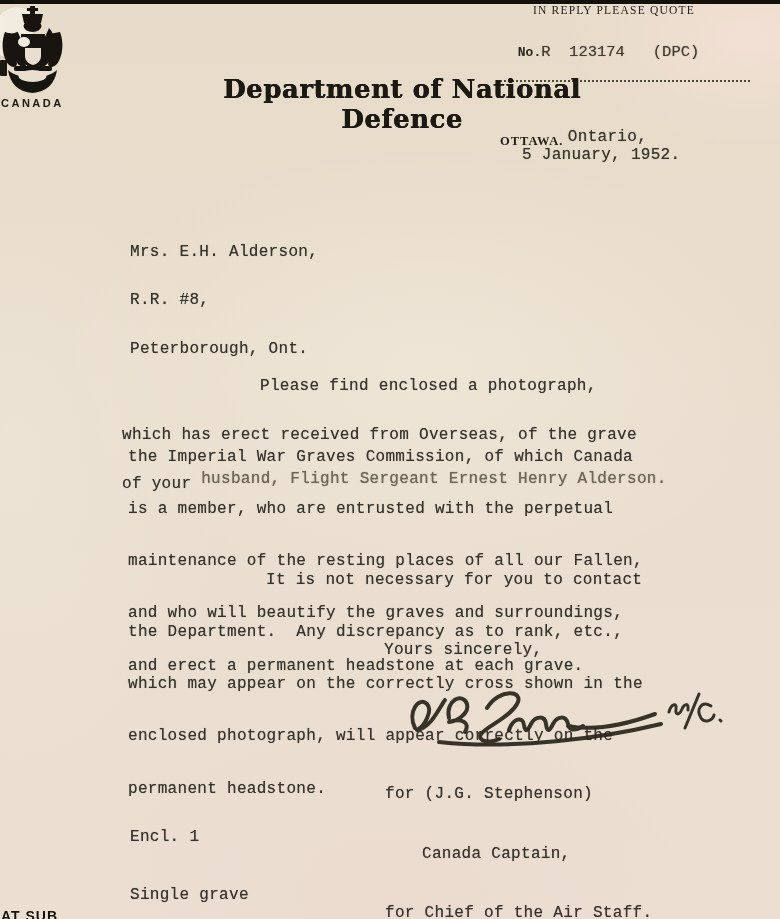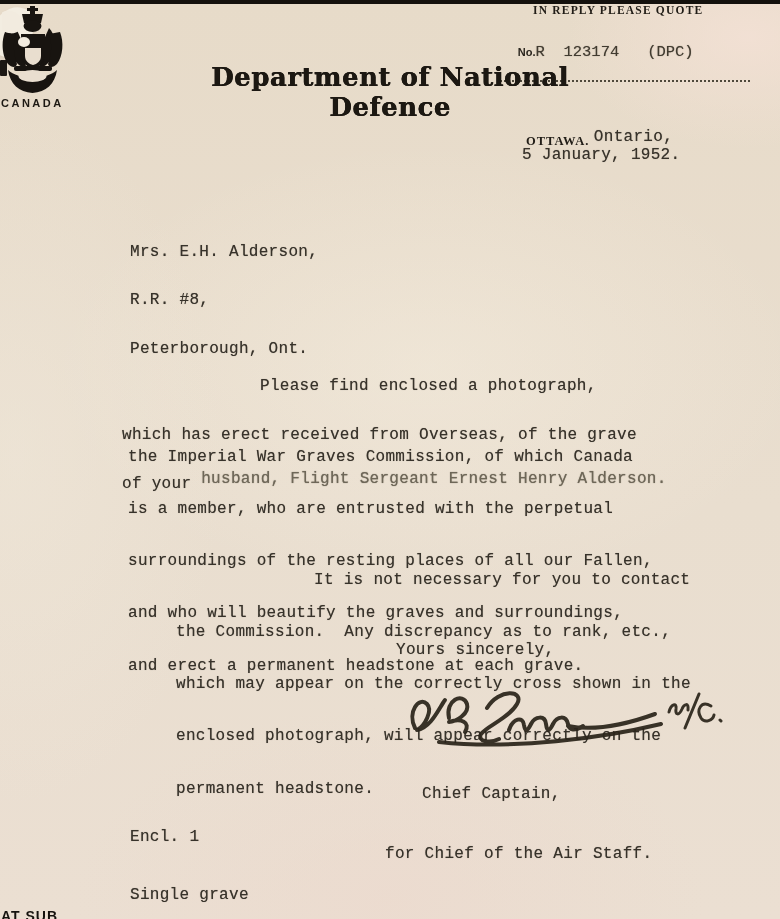--- a/index.html
+++ b/index.html
@@ -12,40 +12,40 @@
       radial-gradient(ellipse 420px 260px at 50% 98%, rgba(236,216,205,.55), transparent 75%),
       radial-gradient(ellipse 300px 500px at 2% 50%, rgba(240,232,218,.5), transparent 70%),
       radial-gradient(ellipse 500px 300px at 55% 40%, rgba(250,244,230,.35), transparent 75%),
       linear-gradient(180deg,#e7dbc9 0%,#e9decf 55%,#ebdfd2 100%);
   }
   .scan-edge-top{position:absolute;left:0;top:0;width:780px;height:4px;background:#14110d;}
   .scan-mark-left{position:absolute;left:0;top:60px;width:7px;height:16px;background:#1c1814;border-radius:1px;}
   .damage-blob{position:absolute;left:-8px;top:6px;width:40px;height:52px;background:#f3ede1;border-radius:60% 40% 55% 45%;transform:rotate(18deg);box-shadow:2px 2px 4px rgba(120,100,80,.15);}
   .crest{position:absolute;left:2px;top:6px;width:62px;height:94px;}
   .canada{position:absolute;left:1px;top:97px;width:66px;font-family:"Liberation Sans",sans-serif;font-weight:bold;font-size:11px;letter-spacing:2.5px;color:#1d1913;}
-  .quote-header{position:absolute;left:533px;top:4px;width:215px;font-family:"Liberation Serif",serif;font-weight:bold;font-size:11.5px;letter-spacing:1.2px;color:#211d17;white-space:pre;}
+  .quote-header{position:absolute;left:533px;top:4px;width:215px;font-family:"Liberation Serif",serif;font-weight:normal;font-size:11.5px;letter-spacing:1.2px;color:#211d17;white-space:pre;}
   .file-no{position:absolute;left:500px;top:24px;width:250px;border-bottom:2px dotted #4e483b;padding-bottom:1px;white-space:pre;}
-  .file-no .no-label{font-family:Liberation Sans, sans-serif;font-weight:bold;font-size:11px;color:#2a251e;}
+  .file-no .no-label{font-family:Liberation Mono, monospace;font-weight:bold;font-size:13px;color:#2a251e;}
   .file-no .no-value{font-family:"Liberation Mono",monospace;font-size:15.5px;color:#413b30;text-shadow:0 0 1px rgba(65,59,48,.6);}
-  .letterhead{position:absolute;left:150px;top:62px;width:480px;margin:0;text-align:center;font-family:"DejaVu Serif",serif;font-weight:bold;font-size:26px;letter-spacing:.5px;color:#1c1812;text-shadow:.4px 0 0 #1c1812, 0 0 .6px rgba(28,24,18,.7);}
+  .letterhead{position:absolute;left:150px;top:62px;width:480px;margin:12px;text-align:center;font-family:"DejaVu Serif",serif;font-weight:bold;font-size:26px;letter-spacing:.5px;color:#1c1812;text-shadow:.4px 0 0 #1c1812, 0 0 .6px rgba(28,24,18,.7);}
   .tw{font-family:"Liberation Mono",monospace;font-size:16px;letter-spacing:.3px;color:#37322a;text-shadow:0 0 .7px rgba(55,50,42,.6);white-space:pre;}
   .printed-caps{font-family:"Liberation Serif",serif;font-weight:bold;font-size:12.5px;letter-spacing:1px;color:#211d17;}
-  .place-line{position:absolute;left:526px;top:131px;}
+  .place-line{position:absolute;left:500px;top:131px;}
   .place-typed{position:relative;top:-4px;}
   .date-line{position:absolute;left:522px;top:146px;}
   .recipient{position:absolute;left:130px;top:211px;line-height:16.3px;}
   .salutation{position:absolute;left:130px;top:303px;}
   .sal-typed{position:relative;top:-4px;left:6px;}
   .para{position:absolute;line-height:16.8px;}
   .para1{left:122px;top:345px;line-height:16.4px;}
   .para2{left:128px;top:414px;line-height:17.4px;}
-  .para3{left:128px;top:537px;line-height:17.4px;margin-left:48px;}
+  .para3{left:128px;top:537px;line-height:17.4px;}
   .indent{padding-left:138px;}
   .fill-in{position:relative;top:-5px;color:#6e6758;text-shadow:0 0 1px rgba(110,103,88,.9);}
-  .closing{position:absolute;left:396px;top:641px;}
+  .closing{position:absolute;left:384px;top:641px;}
   .signature{position:absolute;left:403px;top:684px;width:325px;height:72px;}
   .sr-only{position:absolute;width:1px;height:1px;overflow:hidden;clip:rect(0 0 0 0);white-space:nowrap;}
   .sign-block{position:absolute;left:385px;top:746px;line-height:19.7px;}
   .sign-indent{padding-left:37px;}
   .encl-block{position:absolute;left:130px;top:789px;line-height:19.4px;}
   .cutoff-fragment{position:absolute;left:1px;top:908px;font-family:"Liberation Sans",sans-serif;font-weight:bold;font-size:14px;letter-spacing:1px;color:#15120e;}
 </style>
 </head>
 <body>
 
@@ -104,28 +104,28 @@
 
   <div class="para para1 tw">
     <div class="indent">Please find enclosed a photograph,</div>
     <div>which has erect received from Overseas, of the grave</div>
     <div><span>of your </span><span class="fill-in">husband, Flight Sergeant Ernest Henry Alderson.</span></div>
   </div>
 
   <div class="para para2 tw">
     <div>the Imperial War Graves Commission, of which Canada</div>
     <div>is a member, who are entrusted with the perpetual</div>
-    <div>surroundings of the resting places of all our Fallen,</div>
+    <div>maintenance of the resting places of all our Fallen,</div>
     <div>and who will beautify the graves and surroundings,</div>
     <div>and erect a permanent headstone at each grave.</div>
   </div>
 
   <div class="para para3 tw">
     <div class="indent">It is not necessary for you to contact</div>
-    <div>the Commission.  Any discrepancy as to rank, etc.,</div>
+    <div>the Department.  Any discrepancy as to rank, etc.,</div>
     <div>which may appear on the correctly cross shown in the</div>
     <div>enclosed photograph, will appear correctly on the</div>
     <div>permanent headstone.</div>
   </div>
 
   <div class="closing tw">Yours sincerely,</div>
 
   <svg class="signature" viewBox="0 0 325 72" aria-hidden="true">
     <g fill="none" stroke="#2b251b" stroke-width="4" stroke-linecap="round" stroke-linejoin="round" opacity="0.93">
       <path d="M12,44 C4,28 16,12 24,20 C30,26 22,42 14,46 C28,44 36,24 42,16"></path>
@@ -138,21 +138,22 @@
     <g fill="none" stroke="#2b251b" stroke-width="3" stroke-linecap="round" stroke-linejoin="round" opacity="0.93">
       <path d="M266,28 C268,20 274,18 273,25 C272,31 276,32 279,25 C281,20 286,18 285,26"></path>
       <path d="M296,10 L282,44"></path>
       <path d="M308,22 C298,16 293,26 298,34 C302,40 310,36 311,31"></path>
       <path d="M317,36 L318,37"></path>
     </g>
     <text class="sr-only">W B Gunn  W/C.</text>
   </svg>
 
   <div class="sign-block tw">
-    <div class="sign-indent">Chief Captain,</div>
+    <div>for (J.G. Stephenson)</div>
+    <div class="sign-indent">Canada Captain,</div>
     <div>for Chief of the Air Staff.</div>
   </div>
 
   <div class="encl-block tw">
     <div>Encl. 1</div>
     <div>Single grave</div>
     
   </div>
 
   <div class="cutoff-fragment">AT SUB</div>

